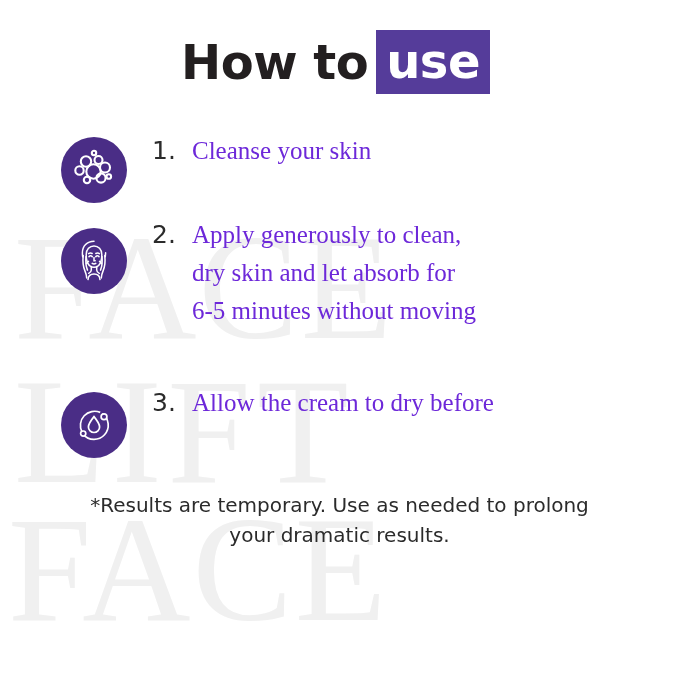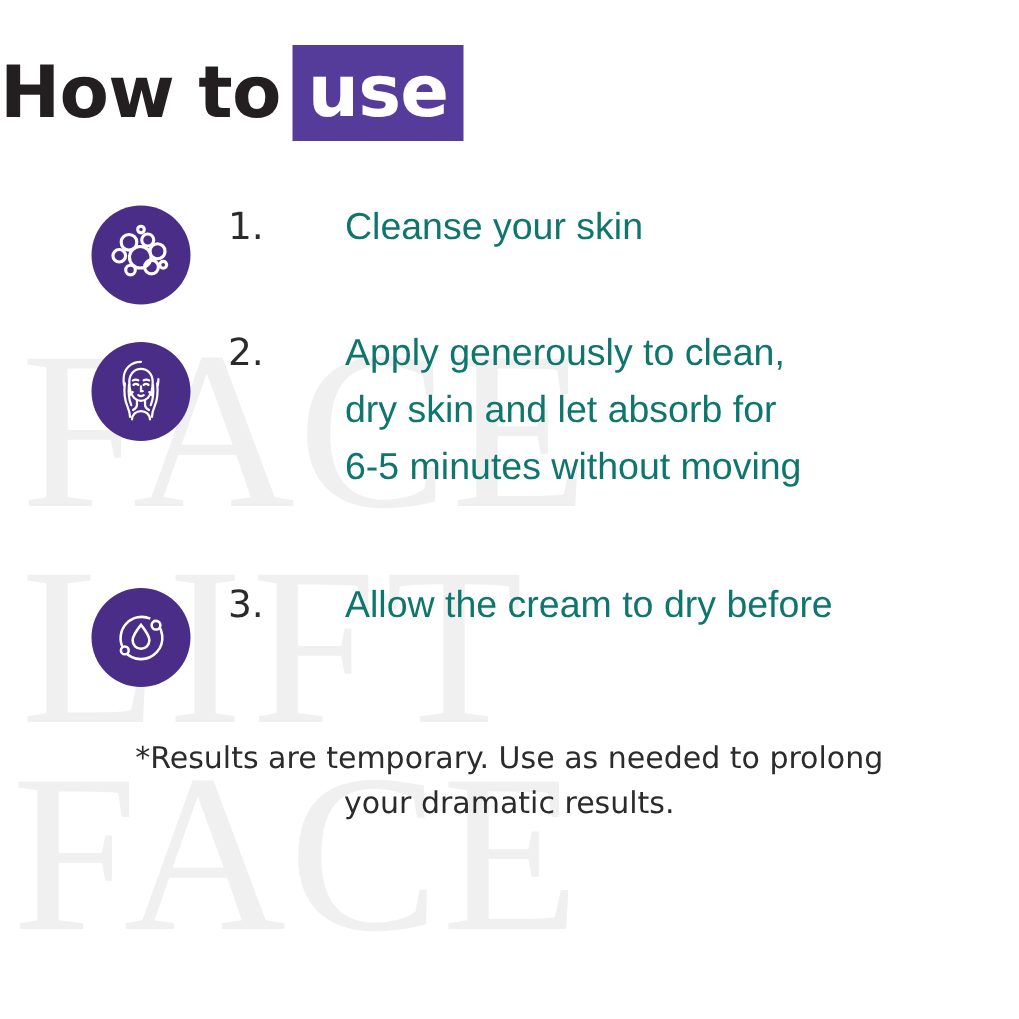--- a/index.html
+++ b/index.html
@@ -61,21 +61,21 @@
     width: 679px;
     height: 679px;
   }
 
   
   .title-wrap {
     position: absolute;
     top: 30px;
     left: 0;
     width: 671px;
-    text-align: left;
+    text-align: center;
   }
   .title {
     display: inline-block;
     font-family: "DejaVu Sans", sans-serif;
     font-weight: 700;
     font-size: 48px;
     line-height: 1;
     color: #231f20;
     letter-spacing: -0.5px;
     white-space: nowrap;
@@ -134,27 +134,26 @@
     font-family: "DejaVu Sans", sans-serif;
     font-size: 25px;
     line-height: 38px;
     color: #2b2b2b;
     font-weight: 400;
   }
   .step-lines {
     flex: 1 1 auto;
   }
   .step-line {
-    font-family: Liberation Sans, sans-serif;
+    font-family: Liberation Serif, serif;
     font-size: 25px;
     line-height: 38px;
-    color: #0f766e;
+    color: #6d28d9;
     font-weight: 400;
     white-space: nowrap;
-    margin-left: 38px;
   }
 
   
   .step-1 { height: 84px; }
   .step-1 .step-icon { top: 5px; }
   .step-2 { height: 168px; }
   .step-2 .step-icon { top: 12px; }
   .step-3 { height: 90px; }
   .step-3 .step-icon { top: 8px; }
 

